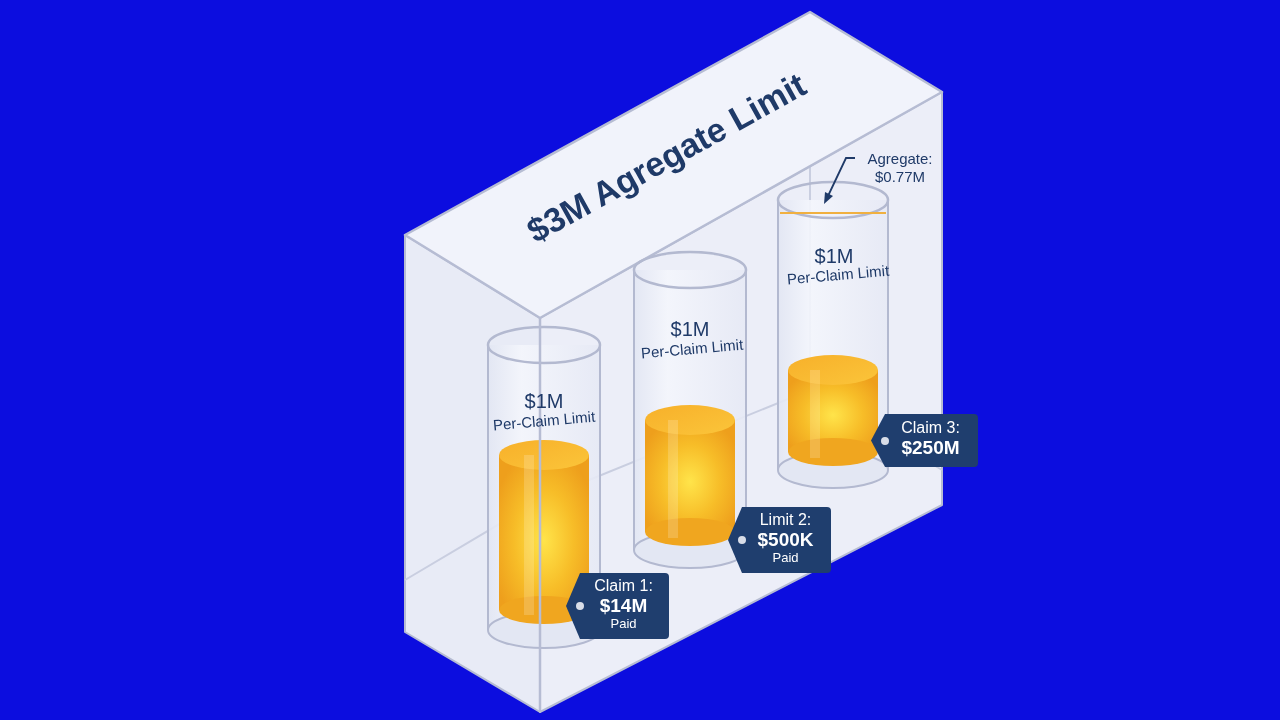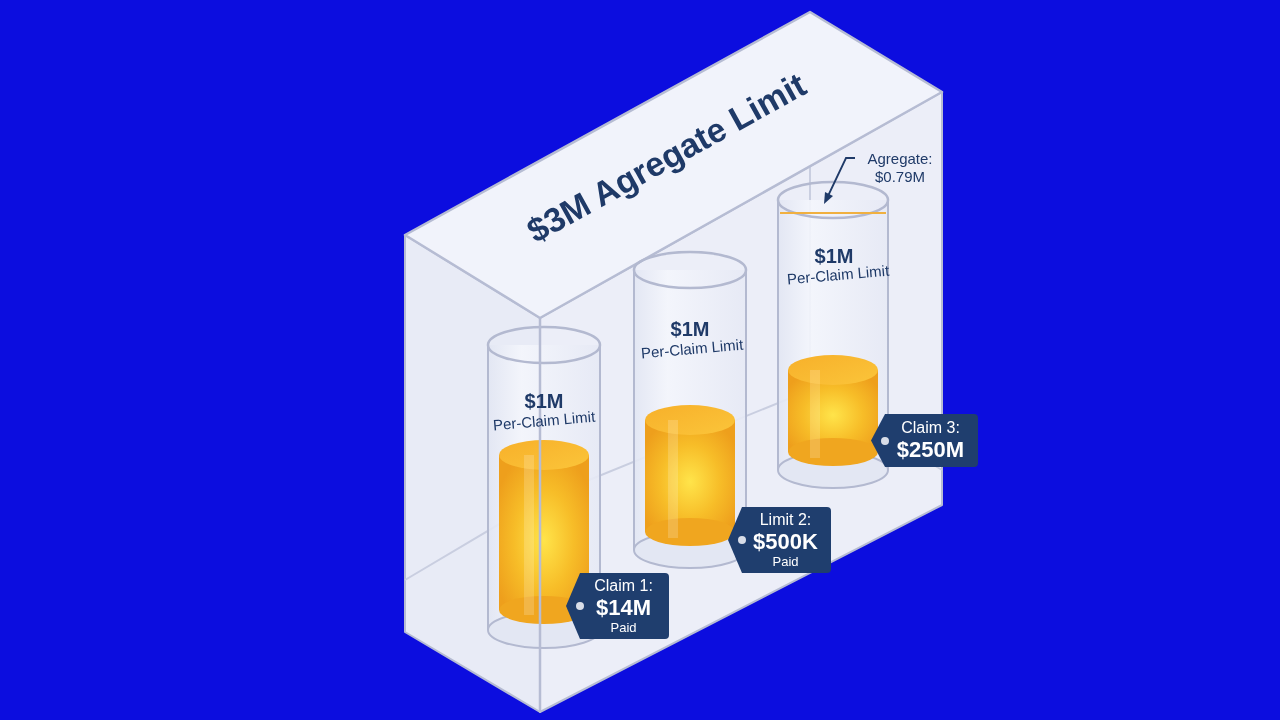--- a/index.html
+++ b/index.html
@@ -1,23 +1,23 @@
 <!DOCTYPE html>
 <html><head>
 <meta charset="utf-8">
 <style>
   html,body{margin:0;padding:0;}
   body{width:1280px;height:720px;background:#0c0ddf;overflow:hidden;position:relative;font-family:"Liberation Sans",sans-serif;}
   #scene{position:absolute;left:0;top:0;width:1280px;height:720px;}
-  .lbl{position:absolute;color:#1f3a68;font-family:"Liberation Sans",sans-serif;font-weight:bold;white-space:nowrap;text-align:center;}
+  .lbl{position:absolute;color:#1f3a68;font-family:"Liberation Sans",sans-serif;font-weight:normal;white-space:nowrap;text-align:center;}
   .tag{position:absolute;background:#1f3e6e;color:#fff;font-family:"Liberation Sans",sans-serif;text-align:center;line-height:1.15;
        clip-path:polygon(14px 0,100% 0,100% 100%,14px 100%,0 50%);border-radius:4px;}
   .tag .dot{position:absolute;left:10px;top:50%;width:8px;height:8px;margin-top:-4px;border-radius:50%;background:#d8dde8;}
   .tag .t1{font-size:16px;font-weight:normal;}
-  .tag .t2{font-size:22px;font-weight:bold;}
+  .tag .t2{font-size:19px;font-weight:bold;}
   .tag .t3{font-size:13px;font-weight:normal;}
 </style>
 </head>
 <body>
 
 <svg id="scene" width="1280" height="720" viewBox="0 0 1280 720" xmlns="http://www.w3.org/2000/svg">
   <defs>
     <radialGradient id="gold" cx="50%" cy="55%" r="60%">
       <stop offset="0%" stop-color="#ffe44a"></stop>
       <stop offset="55%" stop-color="#f7bd28"></stop>
@@ -93,21 +93,21 @@
 <div class="lbl" style="left:504px;top:390px;width:80px;font-size:20px;">$1M</div>
 <div class="lbl" style="left:484px;top:412px;width:120px;font-size:15px;font-weight:normal;transform:rotate(-5deg);">Per-Claim Limit</div>
 
 <div class="lbl" style="left:650px;top:318px;width:80px;font-size:20px;">$1M</div>
 <div class="lbl" style="left:632px;top:340px;width:120px;font-size:15px;font-weight:normal;transform:rotate(-5deg);">Per-Claim Limit</div>
 
 <div class="lbl" style="left:794px;top:245px;width:80px;font-size:20px;">$1M</div>
 <div class="lbl" style="left:778px;top:266px;width:120px;font-size:15px;font-weight:normal;transform:rotate(-5deg);">Per-Claim Limit</div>
 
 <div class="lbl" style="left:855px;top:150px;width:90px;font-size:15px;font-weight:normal;">Agregate:</div>
-<div class="lbl" style="left:855px;top:168px;width:90px;font-size:15px;font-weight:normal;">$0.79M</div>
+<div class="lbl" style="left:855px;top:168px;width:90px;font-size:15px;font-weight:normal;">$0.77M</div>
 
 <div class="tag" style="left:566px;top:573px;width:103px;height:66px;padding-top:4px;box-sizing:border-box;">
   <span class="dot"></span>
   <div class="t1" style="padding-left:12px;">Claim 1:</div>
   <div class="t2" style="padding-left:12px;">$14M</div>
   <div class="t3" style="padding-left:12px;">Paid</div>
 </div>
 
 <div class="tag" style="left:728px;top:507px;width:103px;height:66px;padding-top:4px;box-sizing:border-box;">
   <span class="dot"></span>

